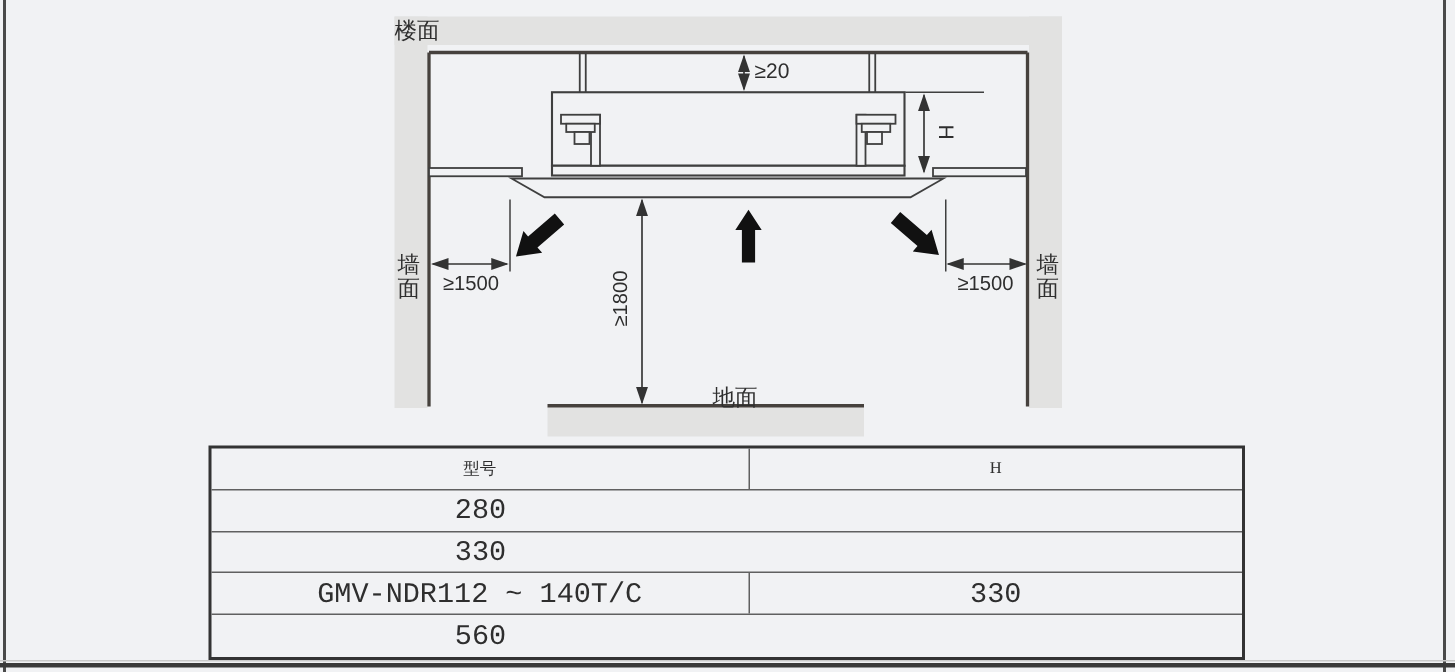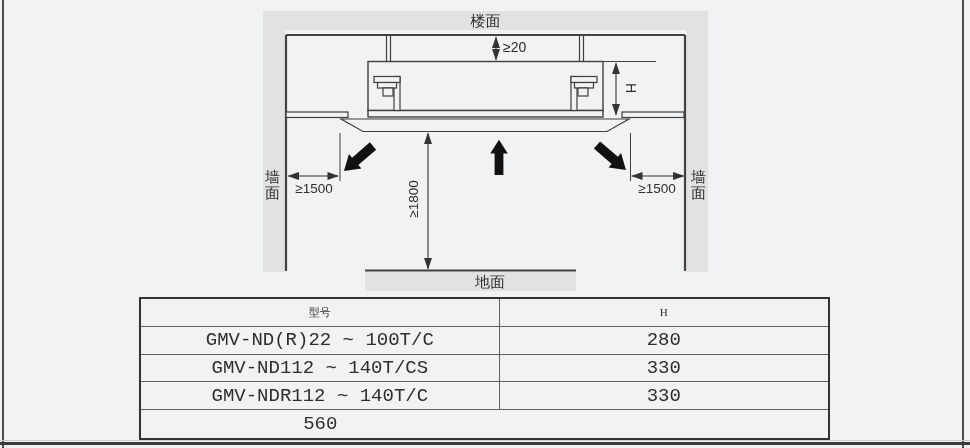--- a/index.html
+++ b/index.html
@@ -20,22 +20,22 @@
   .bottom-accent { left: 0; top: 440px; width: 970px; height: 1px; background: #c9c9c9; }
   .bottom-bar    { left: 0; top: 442px; width: 970px; height: 3px; background: #3a3a3a; }
 
   
   svg.diagram { left: 0; top: 0; }
 
   
   .lbl { position: absolute; color: #2e2e2e; white-space: nowrap; }
   .cjk { font-family: "Liberation Serif", "DejaVu Serif", serif; font-size: 15px; line-height: 16px; }
   .dim { font-family: "Liberation Sans", sans-serif; font-size: 13.5px; line-height: 15px; }
-  .ceiling-label { left: 263px; top: 13px;  width: 445px; text-align: center; }
-  .floor-label   { left: 365px; top: 274px; width: 250px; text-align: center; }
+  .ceiling-label { left: 263px; top: 13px;  width: 445px; text-align: left; }
+  .floor-label   { left: 365px; top: 258px; width: 250px; text-align: center; }
   .vwall { width: 17px; word-break: break-all; text-align: center; white-space: normal; margin-top: 26px; }
   .wall-left  { left: 264px; top: 143px; }
   .wall-right { left: 690px; top: 143px; }
   .dim-top    { left: 503px; top: 40px;  font-size: 14px; }
   .dim-h      { left: 621px; top: 80px;  width: 18px; height: 16px; text-align: center;
                 font-size: 14px; transform: rotate(90deg); }
   .dim-1500-l { left: 287px; top: 181px; width: 54px; text-align: center; }
   .dim-1500-r { left: 630px; top: 181px; width: 54px; text-align: center; }
   .dim-1800   { left: 379px; top: 191px; width: 70px; height: 16px; text-align: center;
                 transform: rotate(-90deg); }
@@ -145,25 +145,23 @@
 <div class="lbl dim dim-1500-l">≥1500</div>
 <div class="lbl dim dim-1500-r">≥1500</div>
 <div class="lbl dim dim-1800">≥1800</div>
 
 <div class="tbl">
   <div class="tr">
     <div class="td th-text">型号</div>
     <div class="td th-text">H</div>
   </div>
   <div class="tr">
-    <div class="td mono">GMV-ND(R)22 ~ 100T/C</div>
     <div class="td mono">280</div>
   </div>
   <div class="tr">
-    <div class="td mono">GMV-ND112 ~ 140T/CS</div>
     <div class="td mono">330</div>
   </div>
   <div class="tr">
     <div class="td mono">GMV-NDR112 ~ 140T/C</div>
     <div class="td mono">330</div>
   </div>
   <div class="tr">
     <div class="td mono">560</div>
   </div>
 </div>

